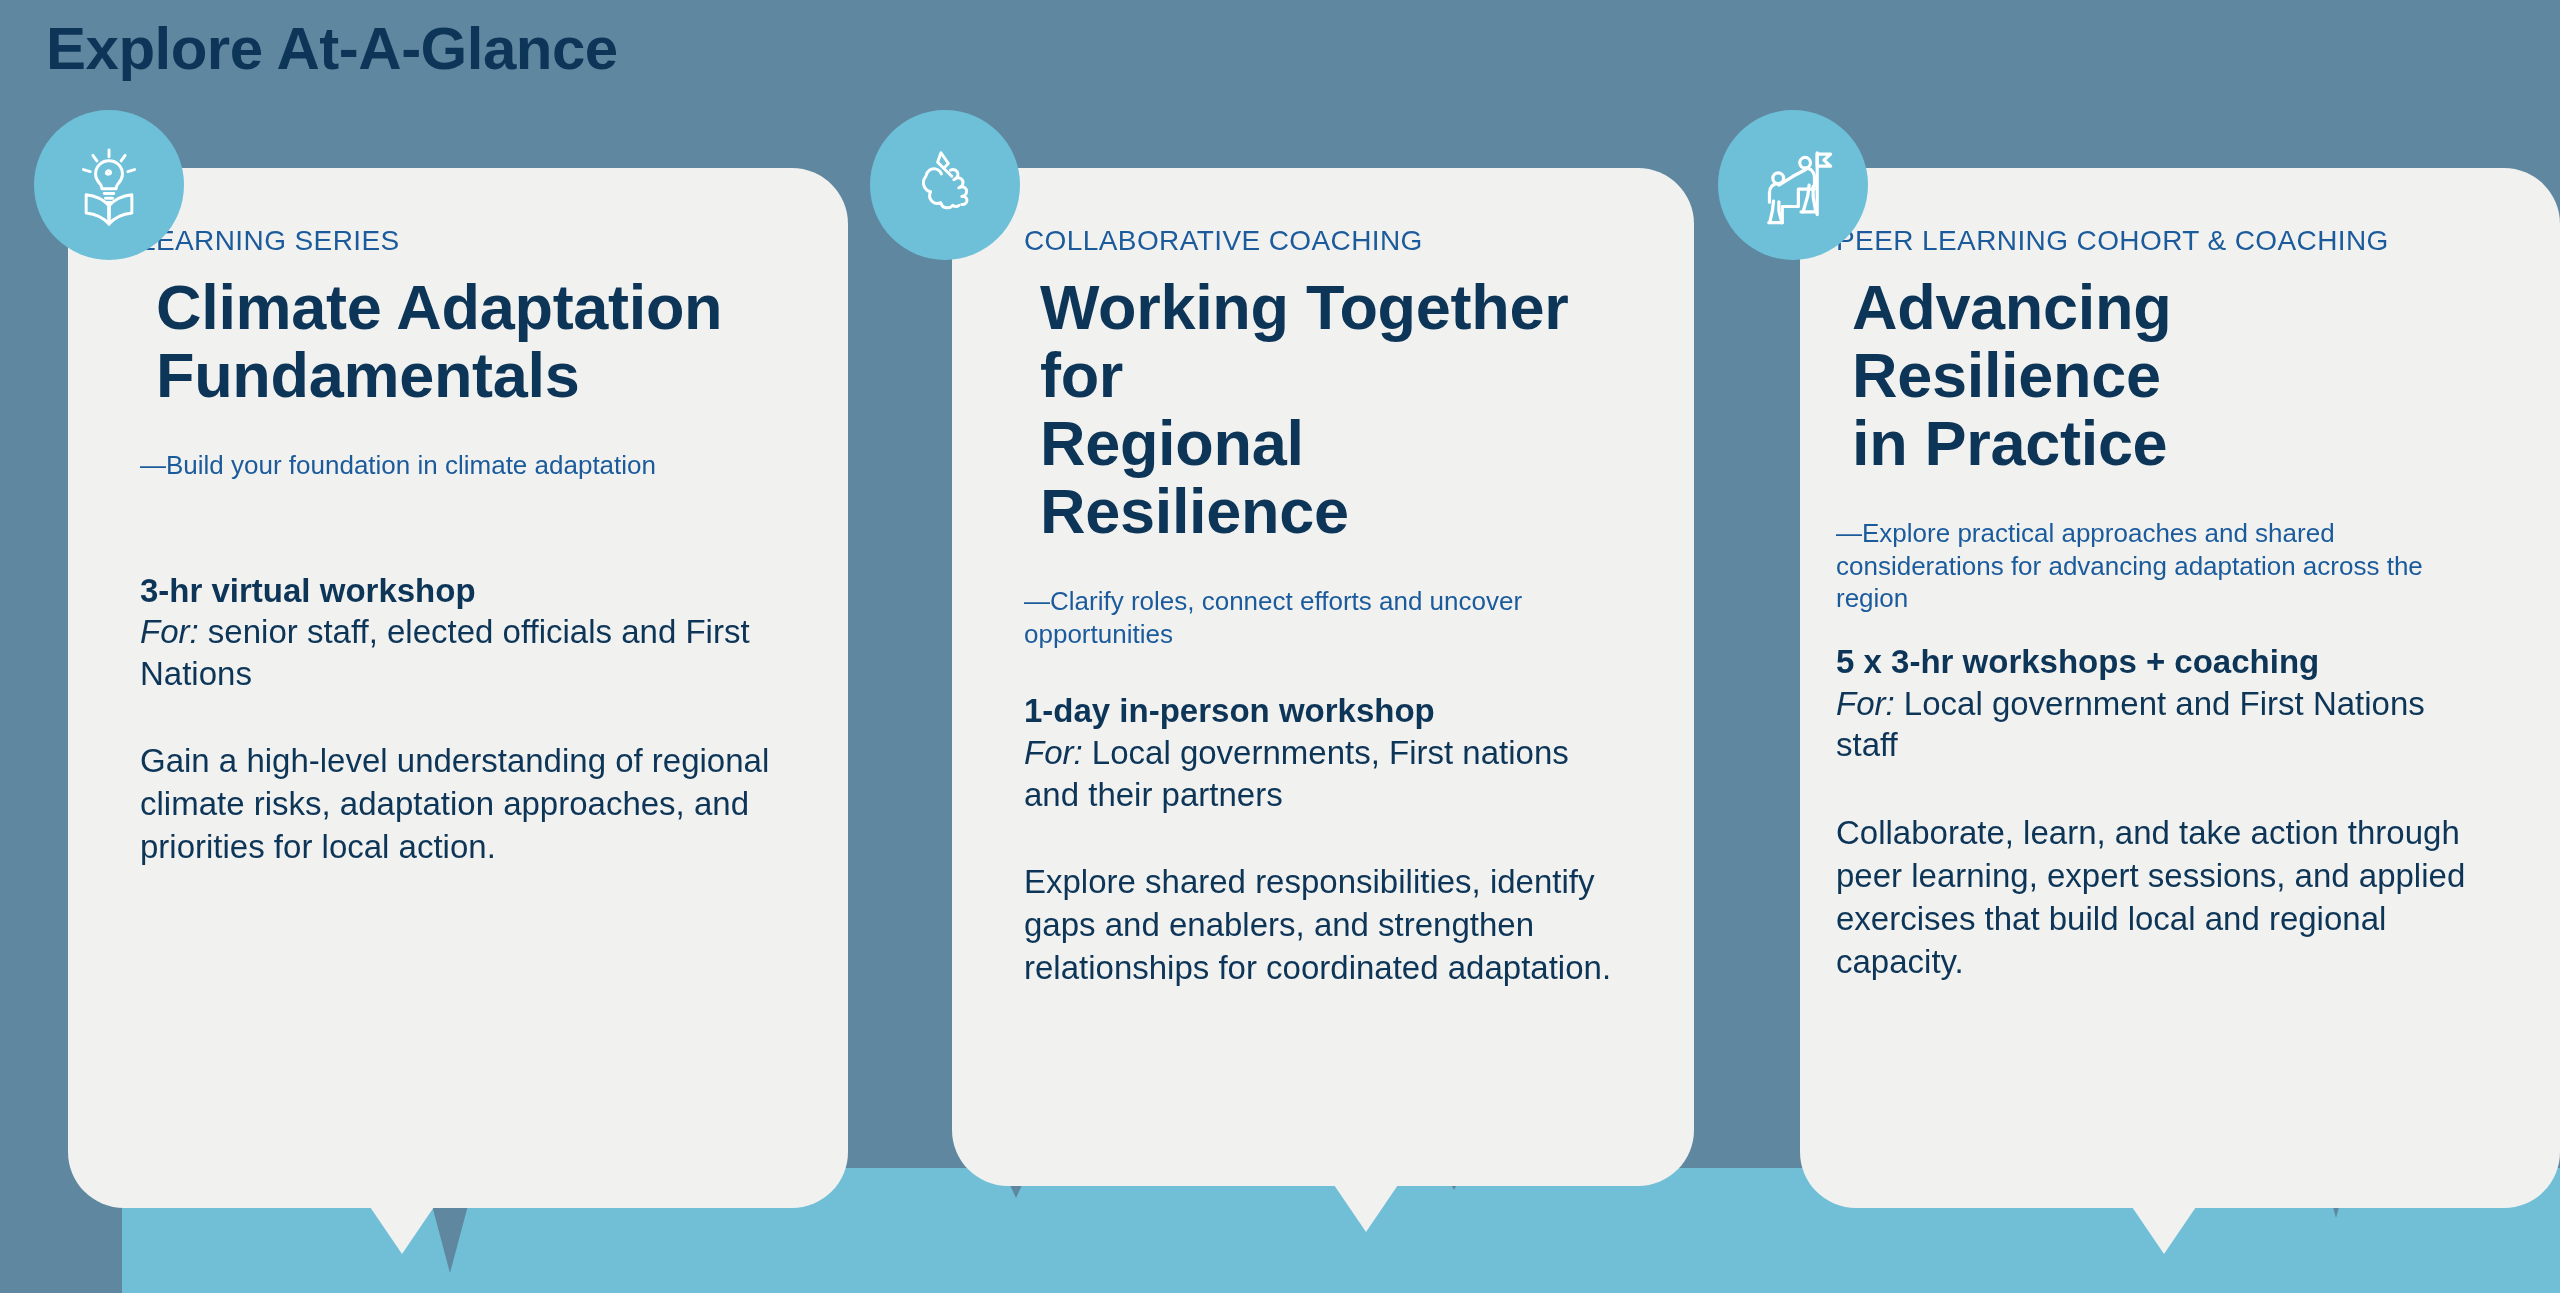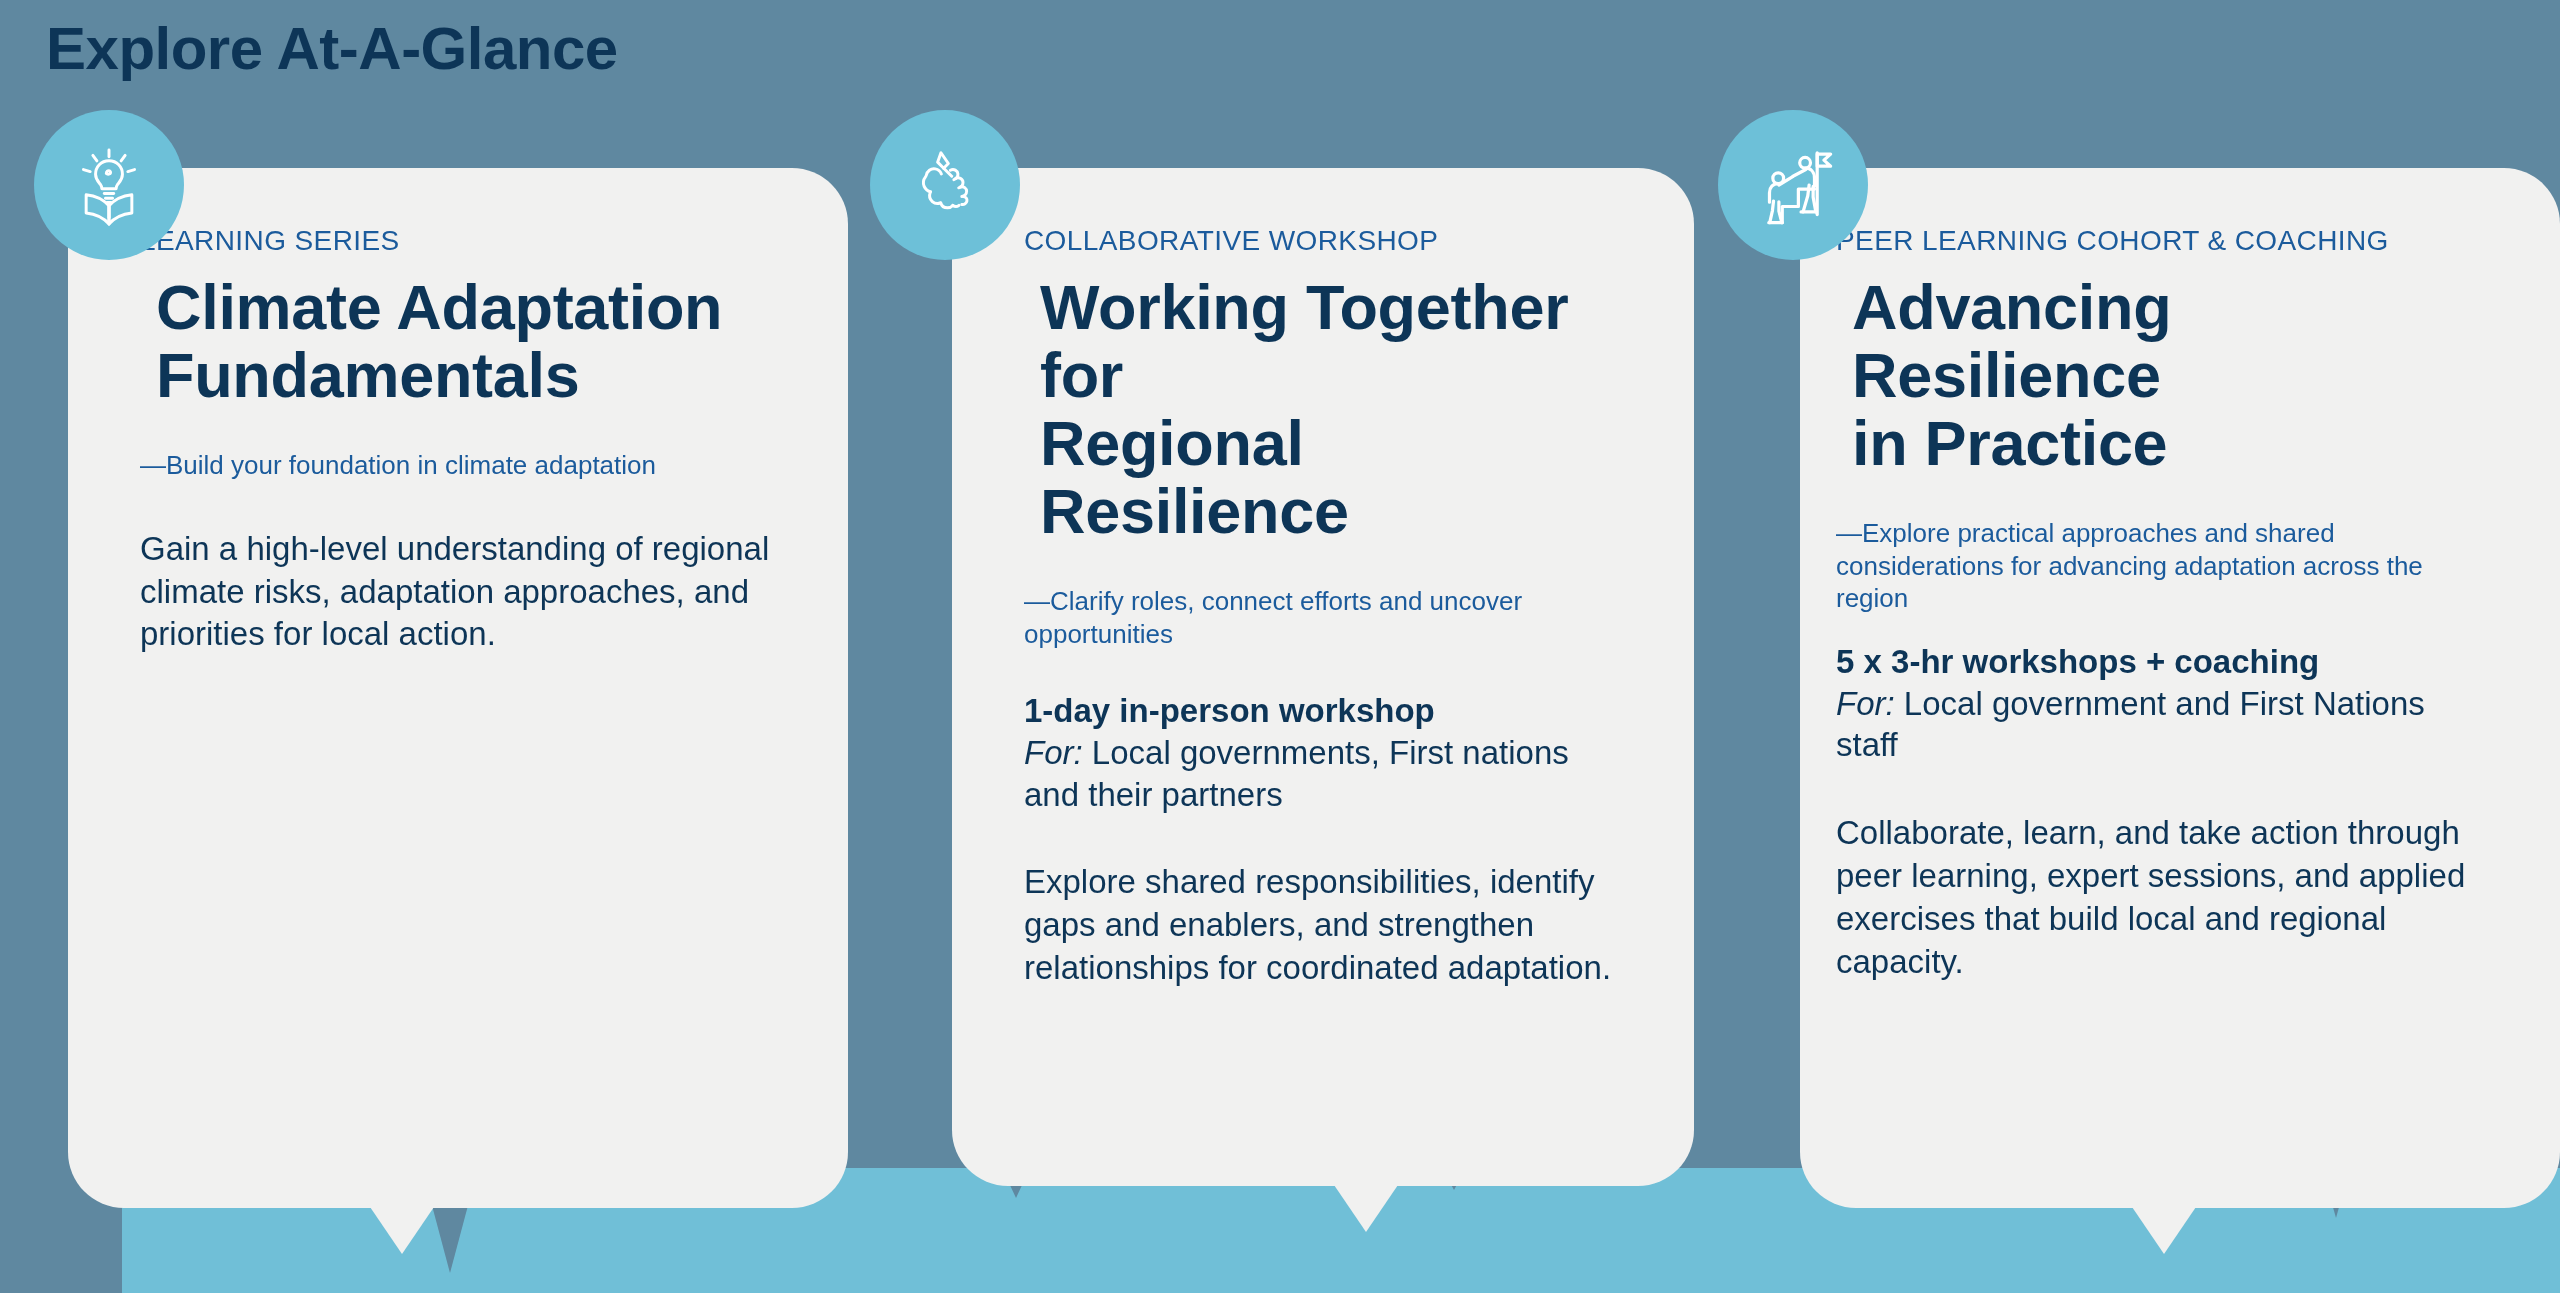--- a/index.html
+++ b/index.html
@@ -151,26 +151,31 @@
 
 <div id="cards">
 
   <div class="card card-1">
     <p class="eyebrow">LEARNING SERIES</p>
     <h2 class="card-title">
       <span>Climate Adaptation</span><br>
       <span>Fundamentals</span>
     </h2>
     <p class="tagline">—Build your foundation in climate adaptation</p>
+    <p class="detail">
+      <span class="lead">3-hr virtual workshop</span>
+      <span class="for">For:</span>
+      <span>senior staff, elected officials and First Nations</span>
+    </p>
     <p class="summary">Gain a high-level understanding of regional climate risks, adaptation approaches, and priorities for local action.</p>
     <div class="card-tail" style="left:300px;"></div>
   </div>
 
   <div class="card card-2">
-    <p class="eyebrow">COLLABORATIVE WORKSHOP</p>
+    <p class="eyebrow">COLLABORATIVE COACHING</p>
     <h2 class="card-title">
       <span>Working Together for</span><br>
       <span>Regional Resilience</span>
     </h2>
     <p class="tagline">—Clarify roles, connect efforts and uncover opportunities</p>
     <p class="detail">
       <span class="lead">1-day in-person workshop</span>
       <span class="for">For:</span>
       <span>Local governments, First nations and their partners</span>
     </p>

